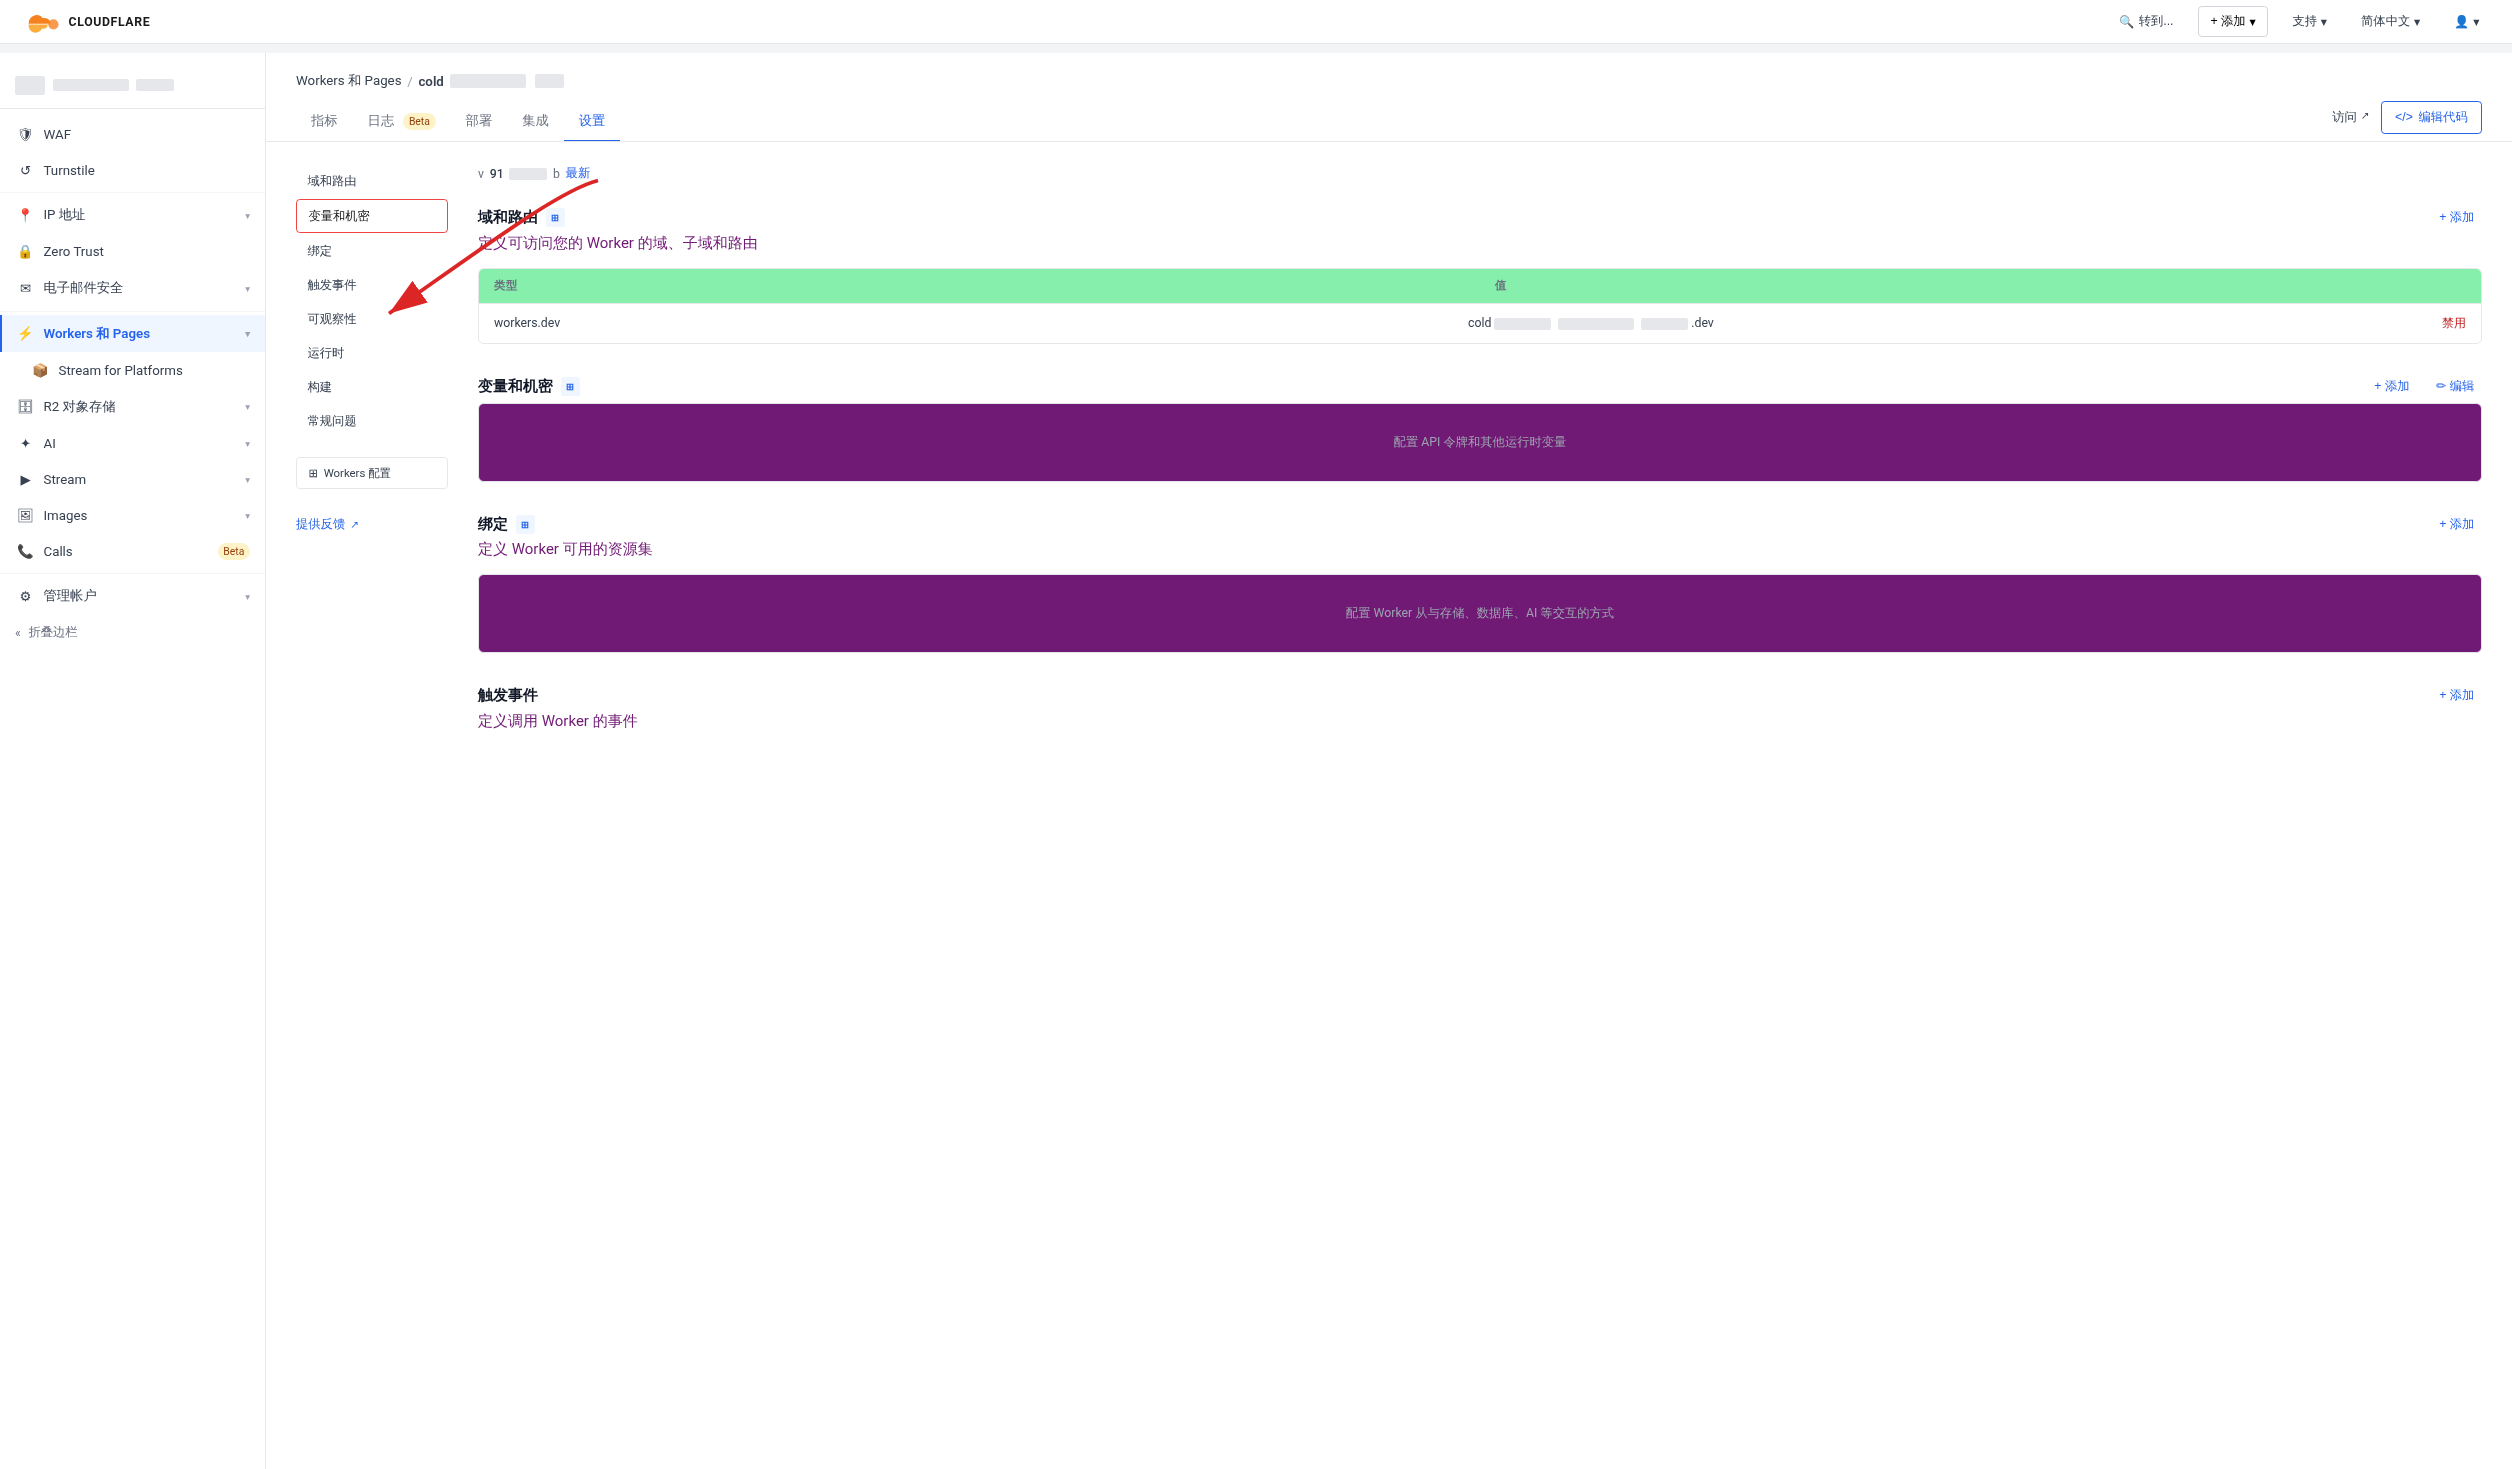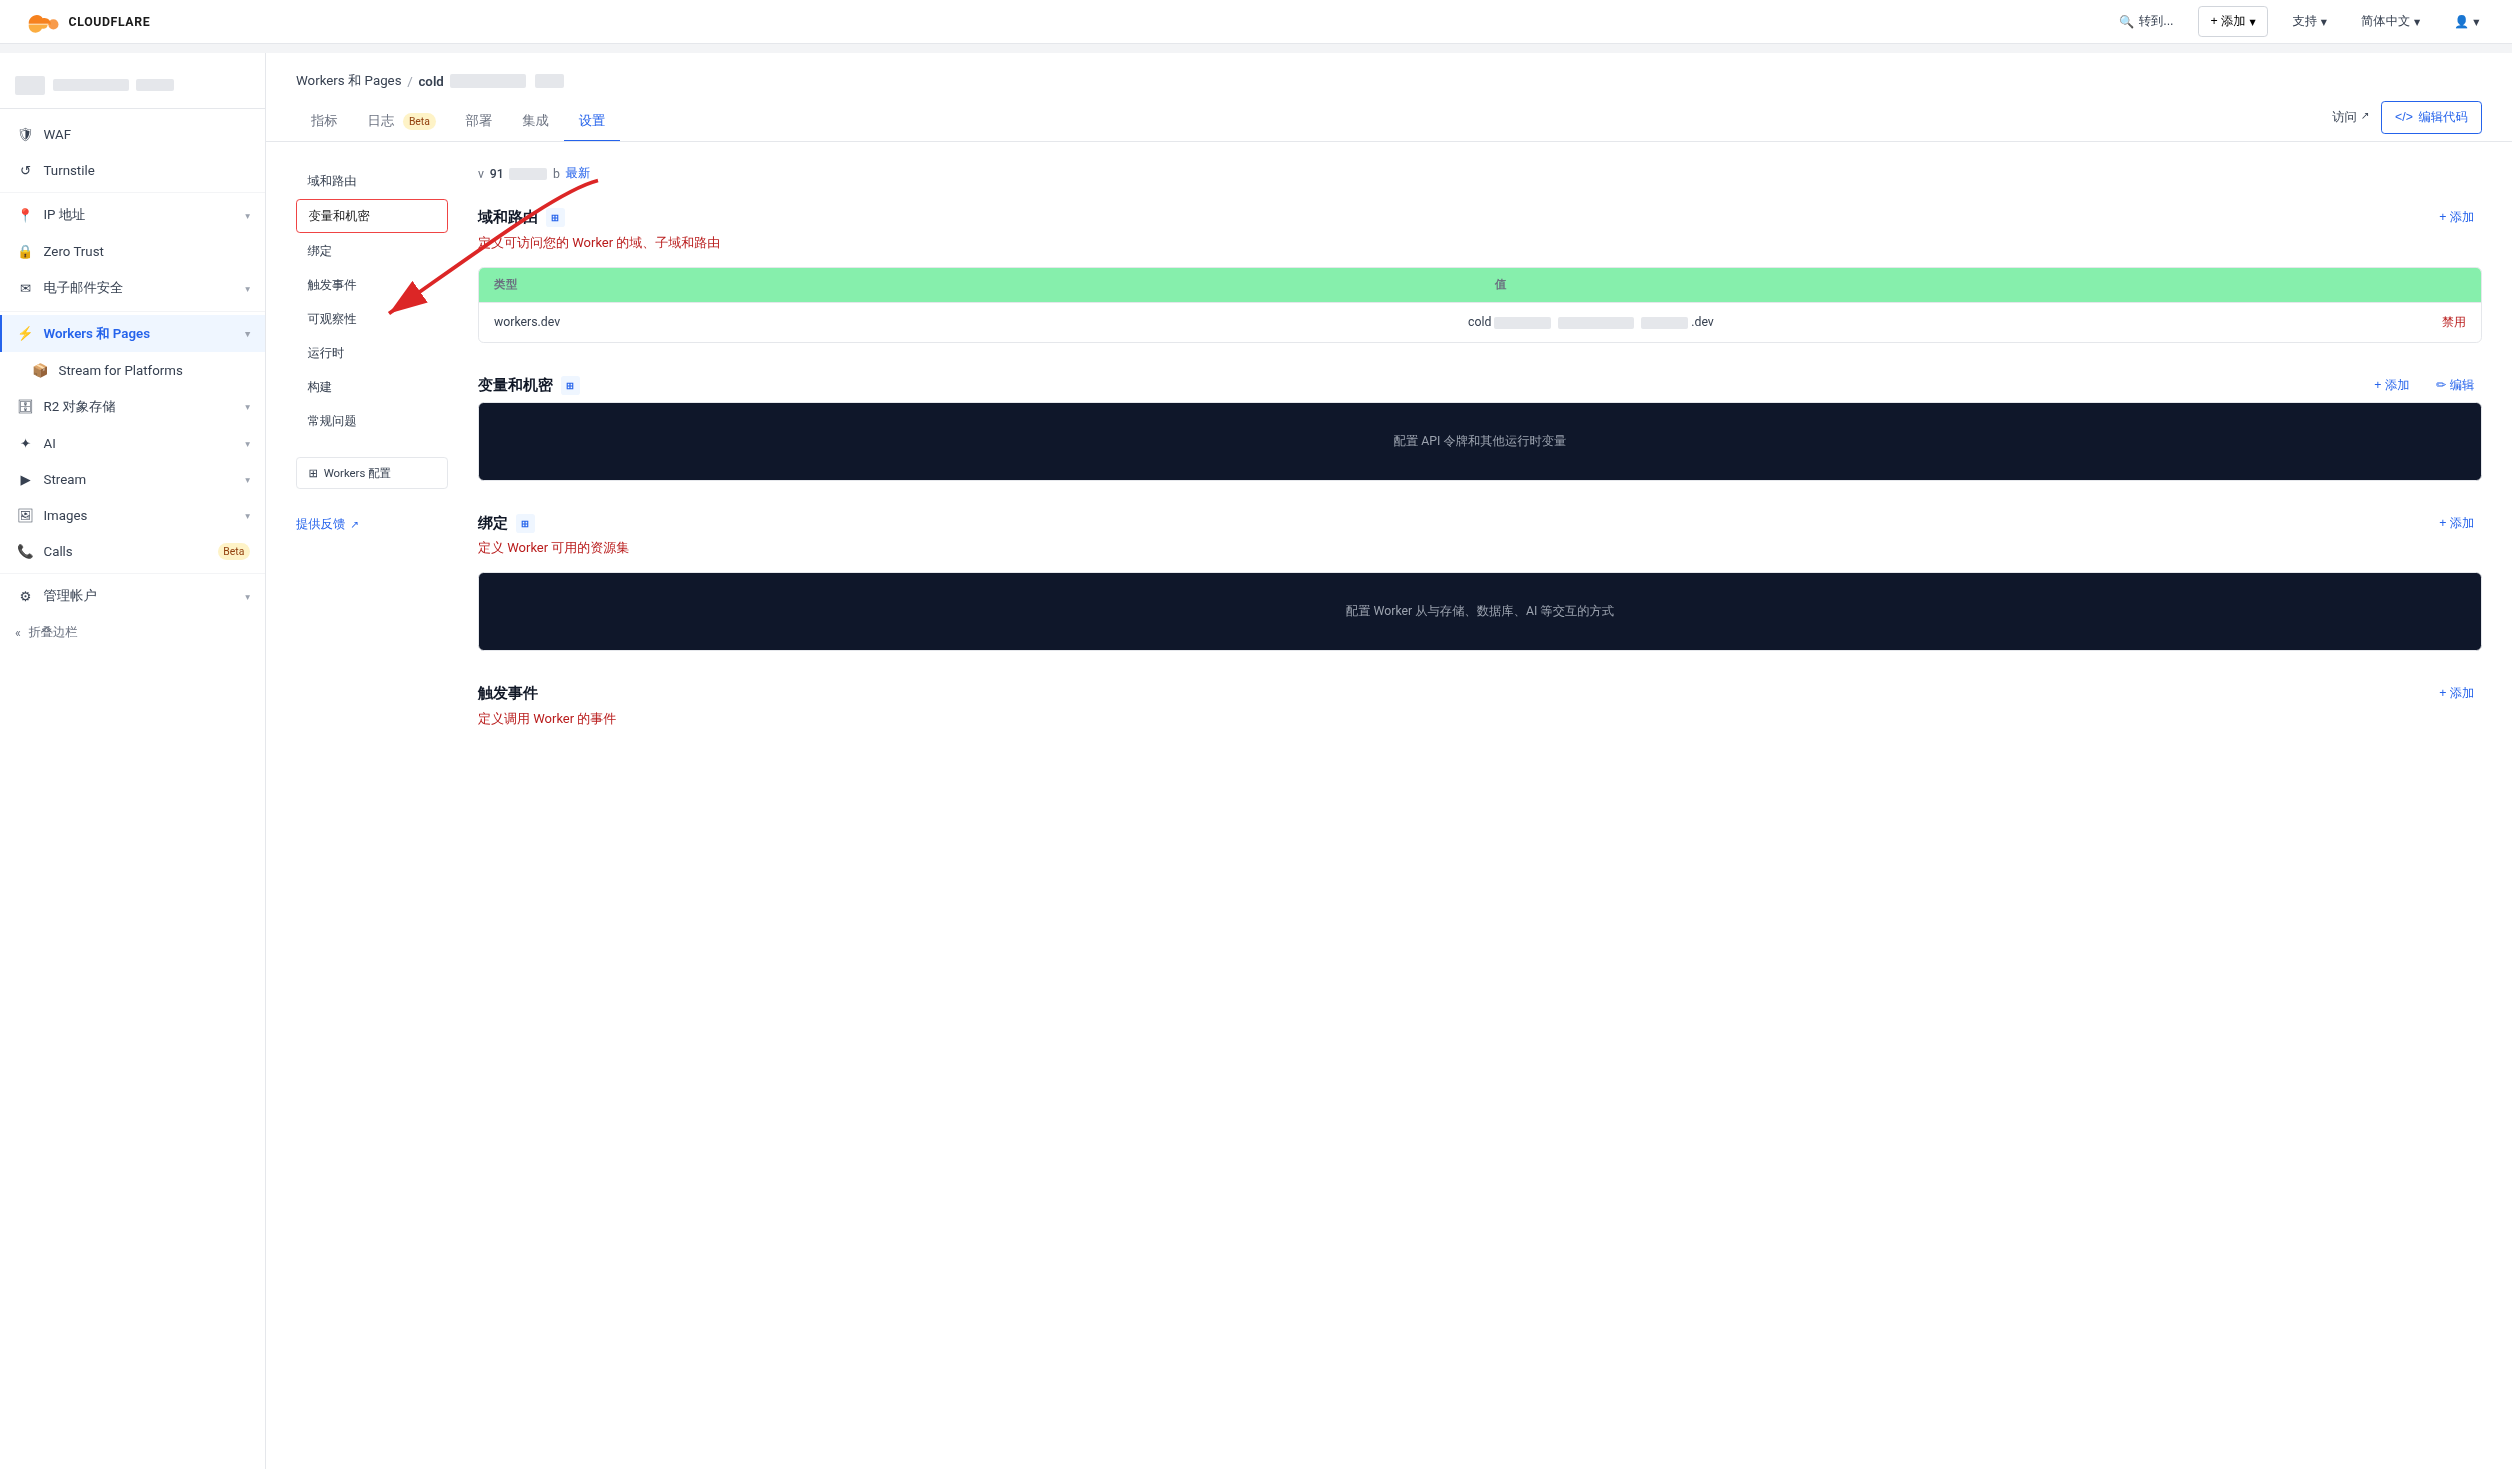--- a/index.html
+++ b/index.html
@@ -73,37 +73,37 @@
     .right-content { flex: 1; }
     .version-bar { display: flex; align-items: center; gap: 5.7px; font-size: 12.3px; color: #6b7280; margin-bottom: 23px; }
     .version-num { color: #374151; font-weight: 500; }
     .version-blur { display: inline-block; width: 38px; height: 12.3px; background: #e5e7eb; border-radius: 1.9px; vertical-align: middle; }
     .version-latest { color: #2563eb; font-weight: 500; }
 
     
     .section { margin-bottom: 30px; }
     .section-header { display: flex; align-items: center; justify-content: space-between; margin-bottom: 3.8px; }
     .section-title { display: flex; align-items: center; gap: 7.6px; font-size: 15px; font-weight: 600; color: #111827; }
-    .section-desc { font-size: 13px; color: #b91c1c; margin-bottom: 15px; }
+    .section-desc { font-size: 15px; color: #701a75; margin-bottom: 15px; }
     .section-actions { display: flex; align-items: center; gap: 11.4px; }
     .add-btn { display: flex; align-items: center; gap: 3.8px; color: #2563eb; font-size: 12.3px; cursor: pointer; background: none; border: none; padding: 3.8px 7.6px; }
     .edit-btn { display: flex; align-items: center; gap: 3.8px; color: #2563eb; font-size: 12.3px; cursor: pointer; background: none; border: none; padding: 3.8px 7.6px; }
 
     
     .table { width: 100%; border: 0.9px solid #e5e7eb; border-radius: 5.7px; overflow: hidden; }
     .table-header { display: flex; background: #86efac; border-bottom: 0.9px solid #e5e7eb; }
     .table-col-header { padding: 9.5px 15px; font-size: 11.4px; font-weight: 600; color: #6b7280; text-transform: uppercase; letter-spacing: 0.05em; flex: 1; }
     .table-row { display: flex; align-items: center; border-bottom: 0.9px solid #f3f4f6; }
     .table-row:last-child { border-bottom: none; }
     .table-cell { padding: 11.4px 15px; font-size: 12.3px; color: #374151; flex: 1; }
     .table-cell-action { padding: 11.4px 15px; font-size: 12px; color: #b91c1c; cursor: pointer; text-align: center; flex-shrink: 0; }
     .table-blur { display: inline-block; height: 12.3px; background: #e5e7eb; border-radius: 1.9px; vertical-align: middle; }
 
     
-    .empty-box { border: 0.9px solid #e5e7eb; border-radius: 5.7px; padding: 30px; text-align: center; color: #9ca3af; font-size: 12.3px; background: #0f172a; }
+    .empty-box { border: 0.9px solid #e5e7eb; border-radius: 5.7px; padding: 30px; text-align: center; color: #9ca3af; font-size: 12.3px; background: #701a75; }
 
     
     .icon-external { font-size: 10.4px; }
 
     
     .blurred { user-select: none; }
 
     
     .section-icon { display: inline-flex; align-items: center; justify-content: center; width: 19px; height: 19px; background: #eff6ff; border-radius: 2.8px; font-size: 9.5px; color: #2563eb; }
 

